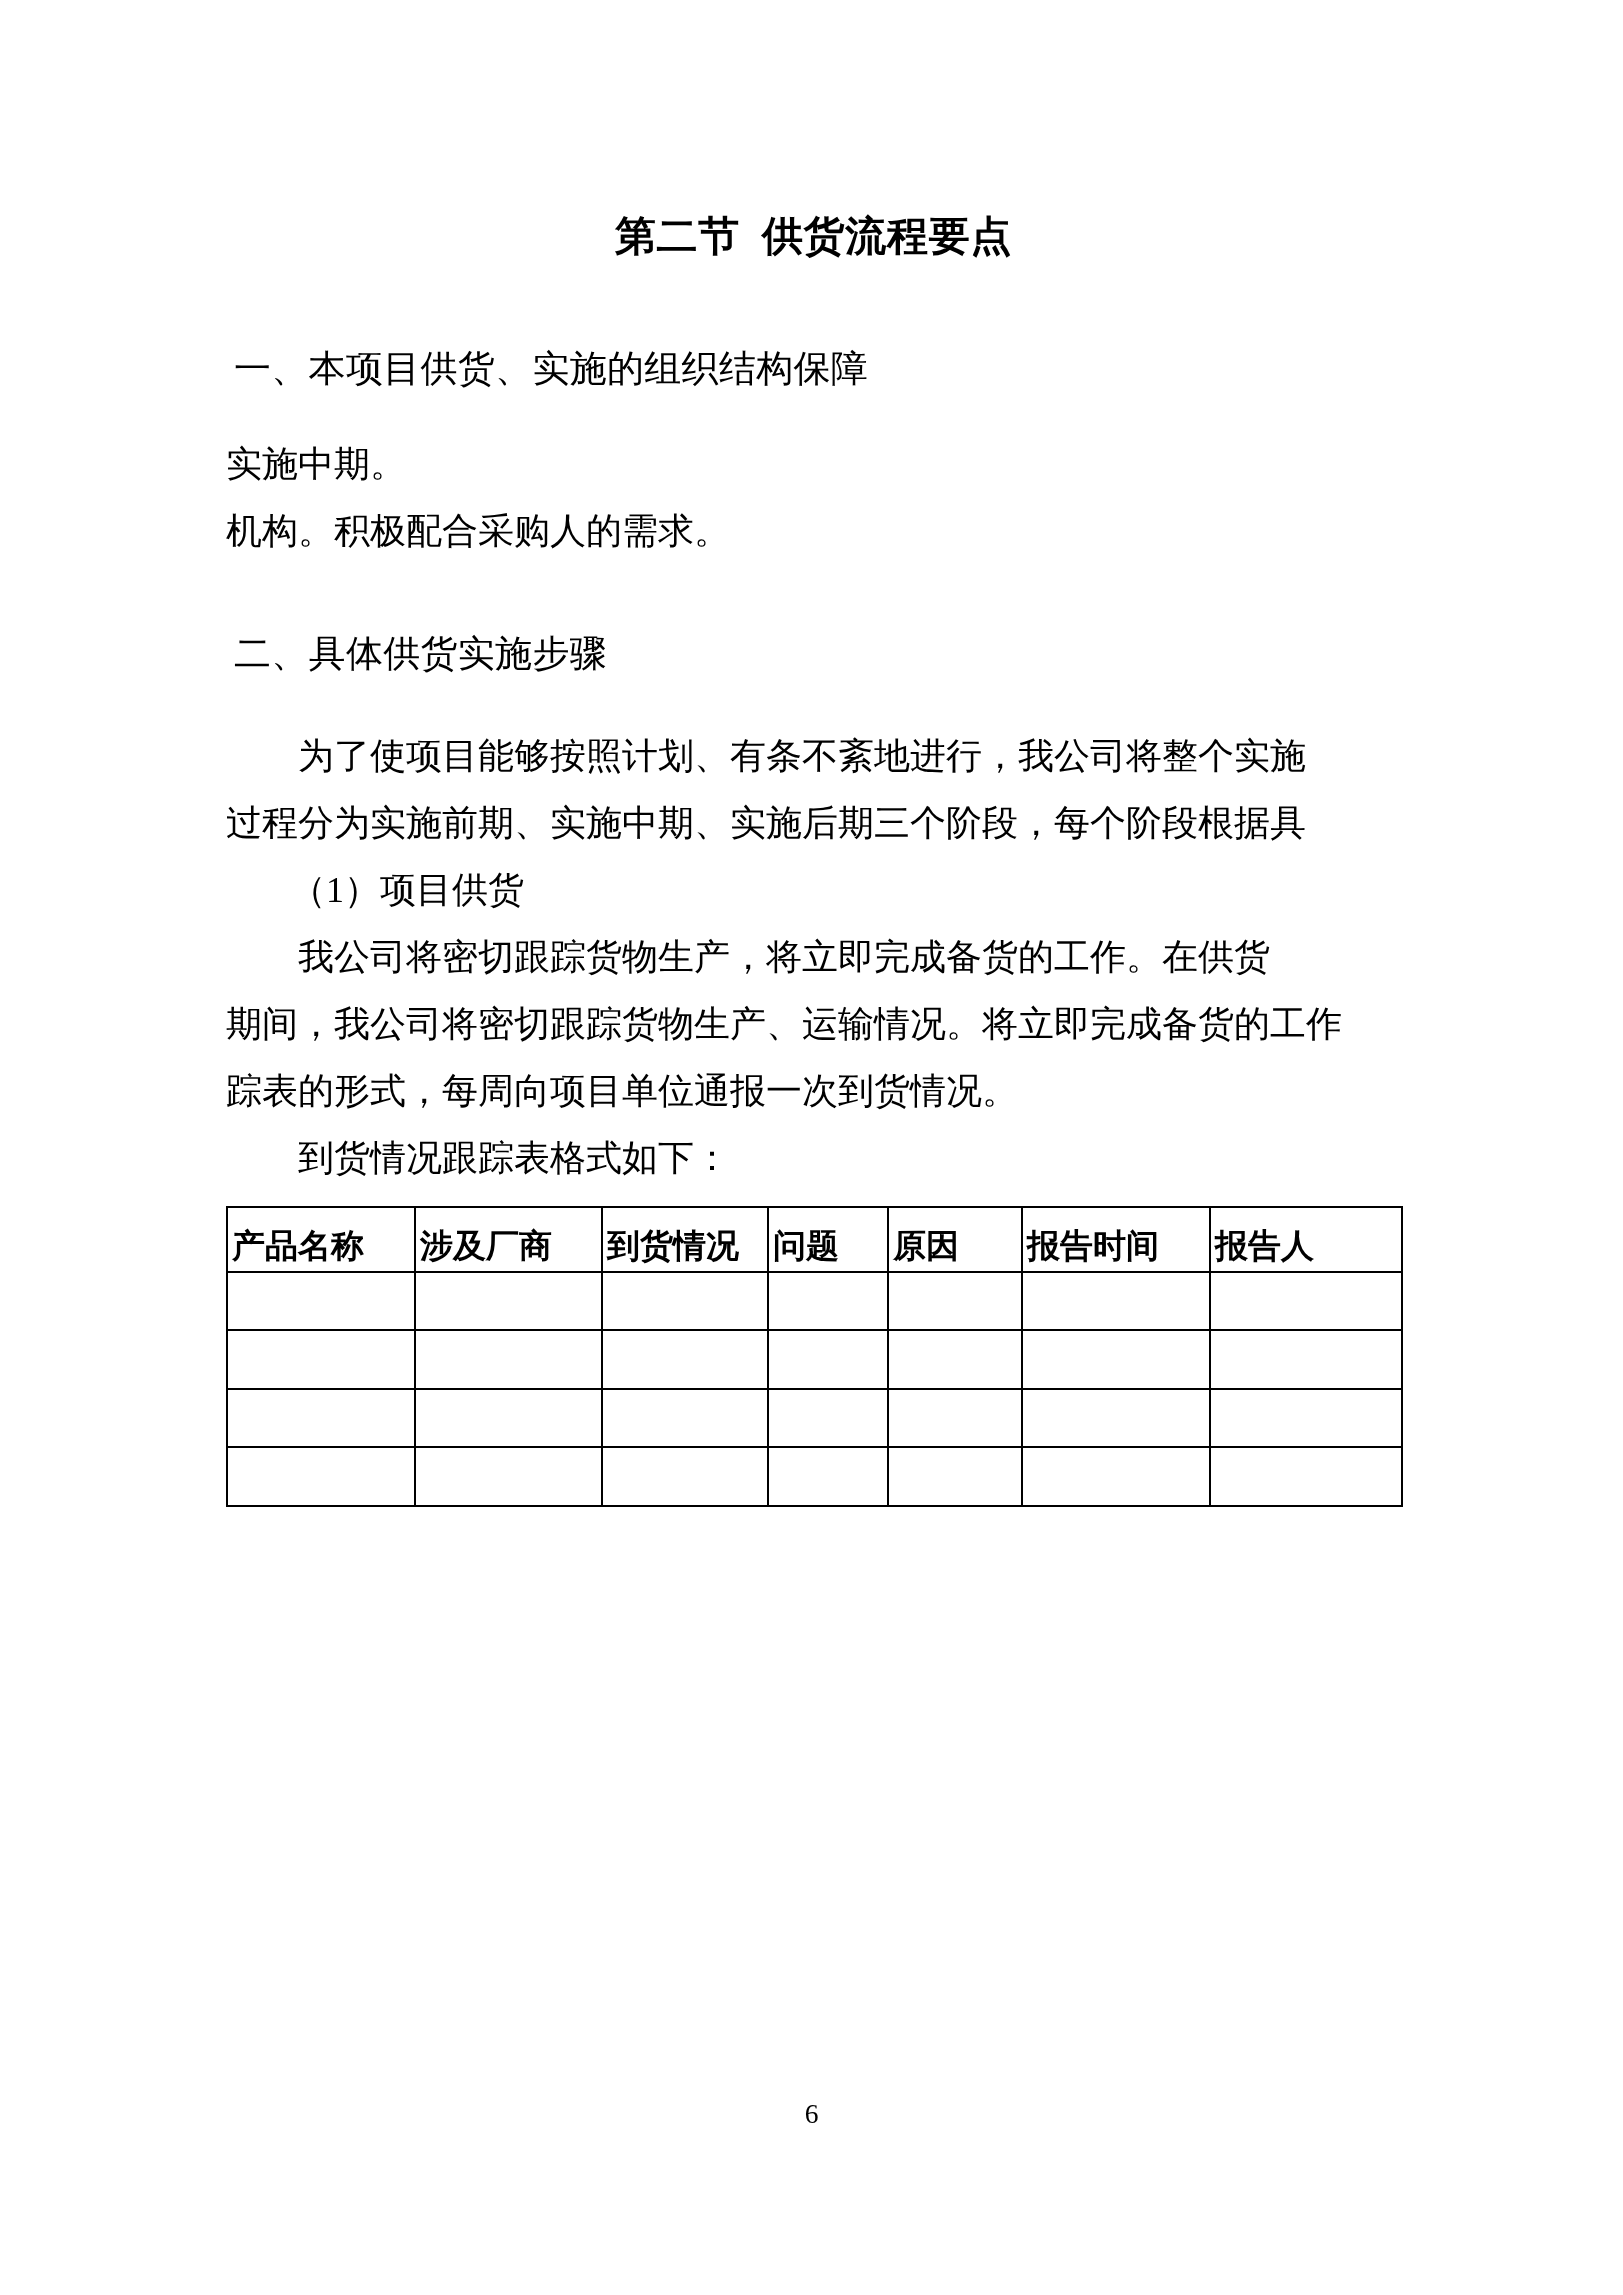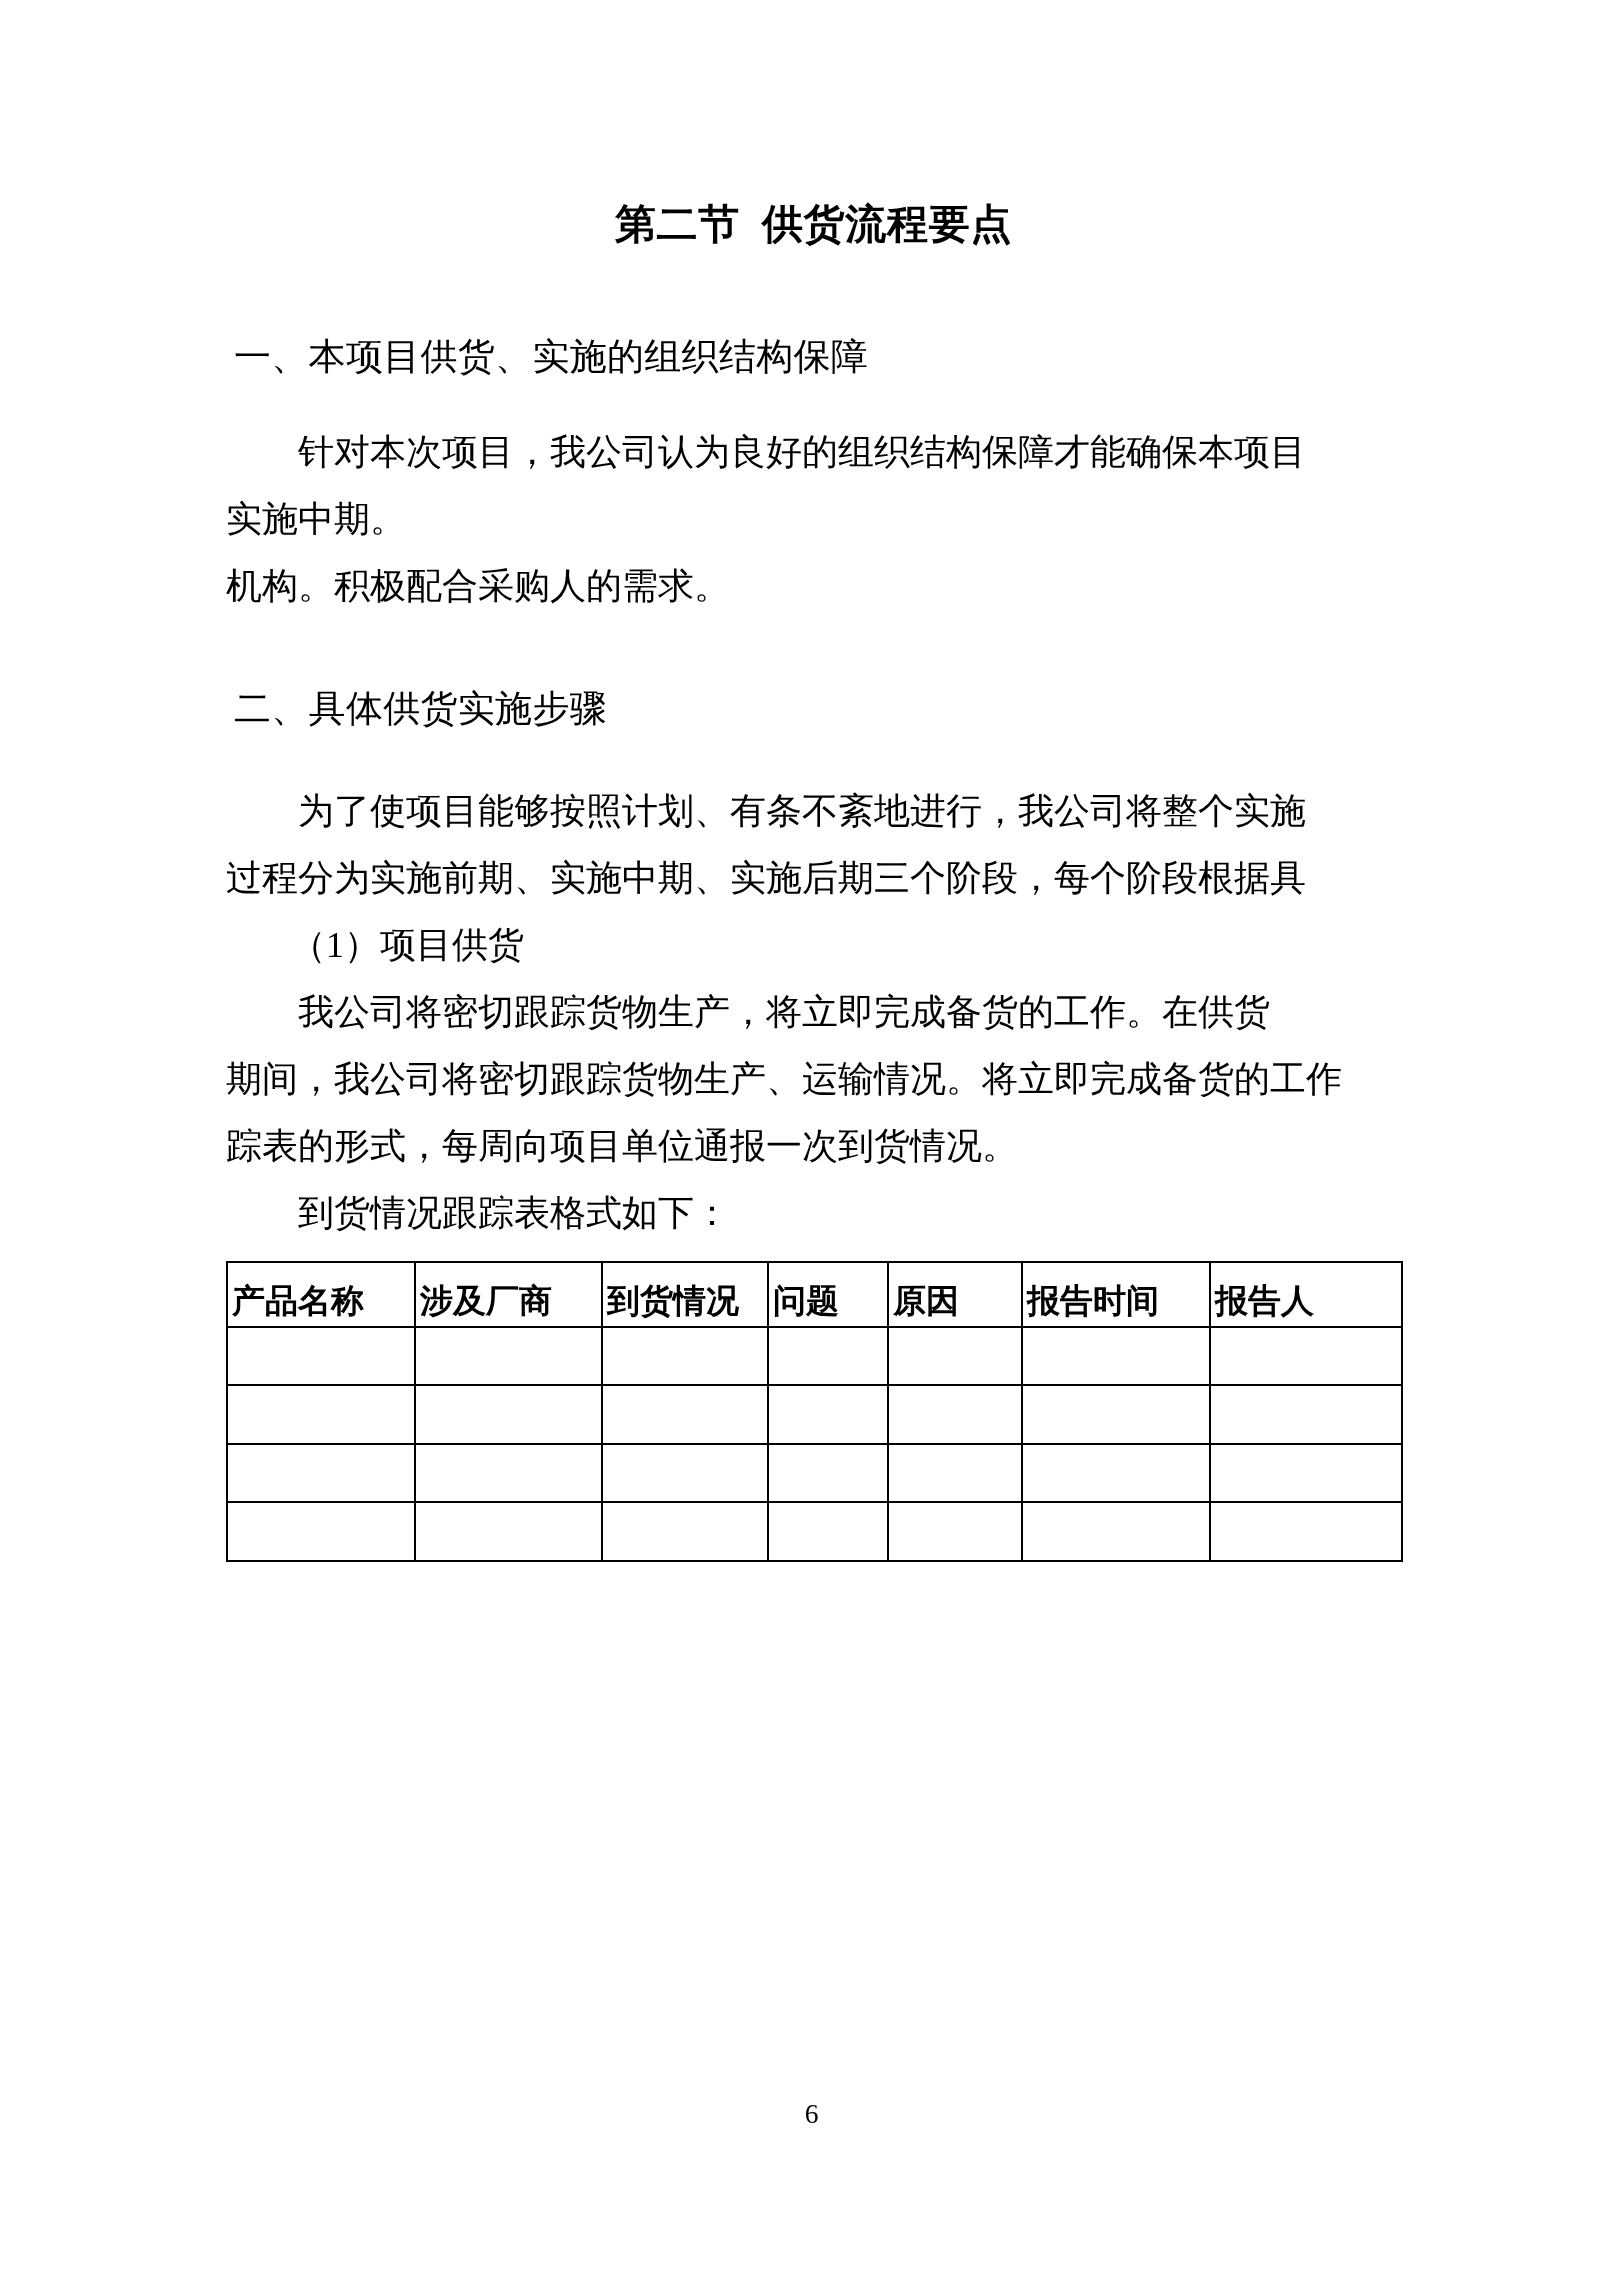--- a/index.html
+++ b/index.html
@@ -15,21 +15,21 @@
     position: relative;
     width: 1623px;
     height: 2295px;
     background: #ffffff;
     box-sizing: border-box;
     overflow: hidden;
   }
   .content {
     position: absolute;
     left: 226px;
-    top: 4px;
+    top: 16px;
     width: 1175px;
   }
 
   
   .doc-title {
     text-align: center;
     font-weight: bold;
     font-size: 41px;
     line-height: 1.2;
     letter-spacing: 0.7px;
@@ -121,21 +121,20 @@
 
     <div class="doc-title">第二节  供货流程要点</div>
 
     <div class="gap-118"></div>
 
     <div class="sec-heading">一、本项目供货、实施的组织结构保障</div>
 
     <div class="gap-48"></div>
 
     <div class="para">
-      <span class="line"><span class="indent"></span><span>针对本次项目，我公司认为良好的组织结构保障才能确保本项目</span></span>
       <span class="line">实施中期。</span>
     </div>
 
     <div class="para">
       <span class="line">机构。积极配合采购人的需求。</span>
     </div>
 
     <div class="gap-88"></div>
 
     <div class="sec-heading">二、具体供货实施步骤</div>

